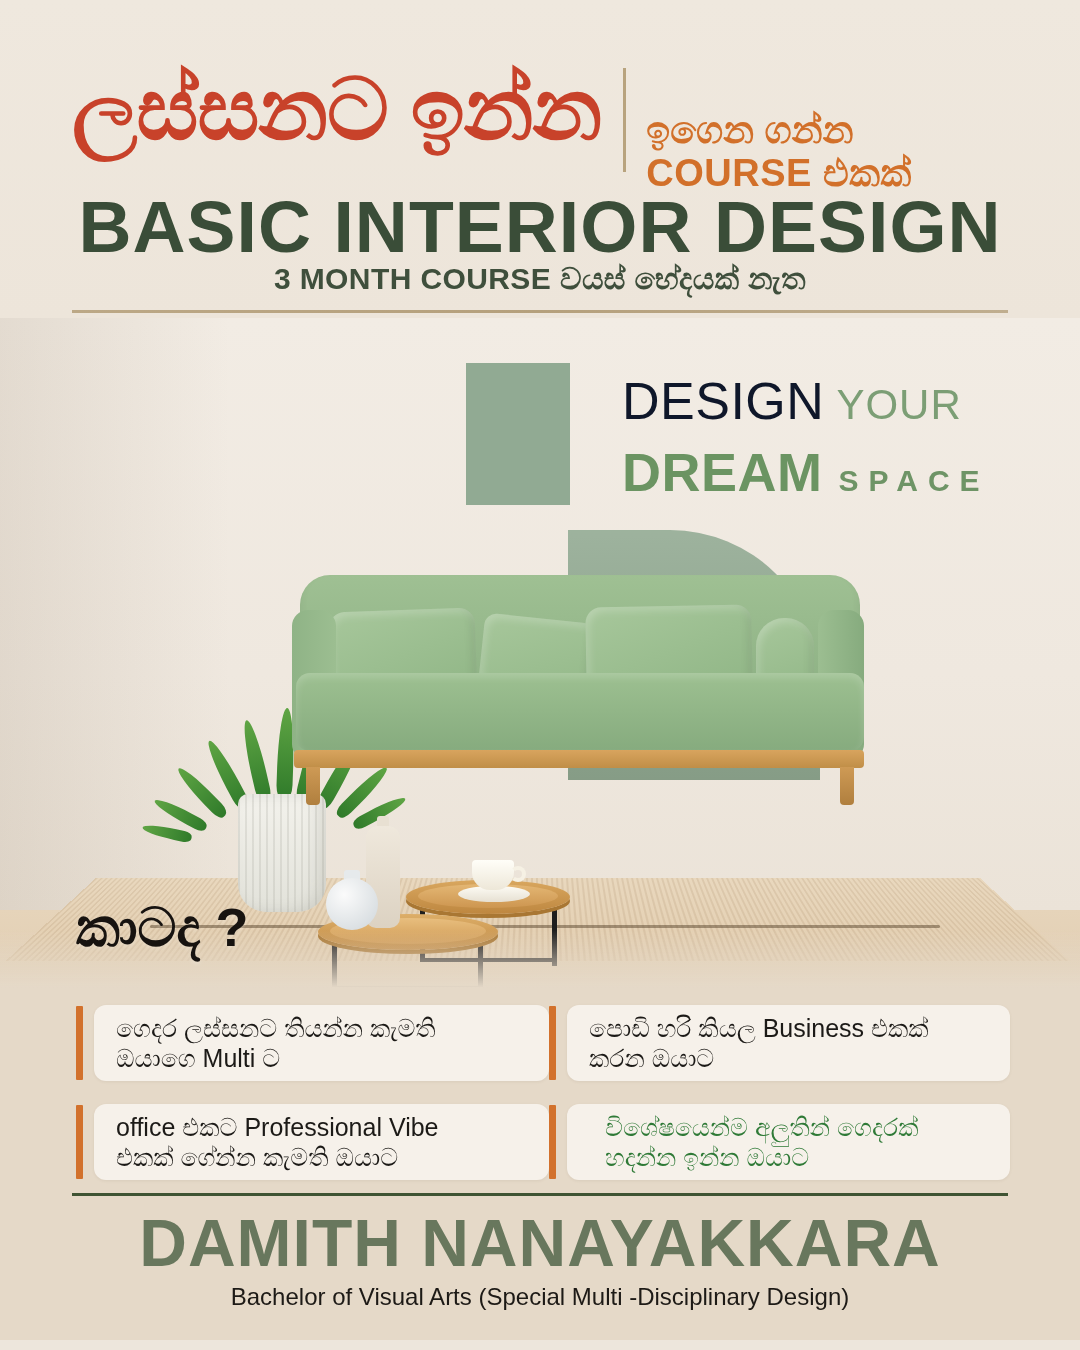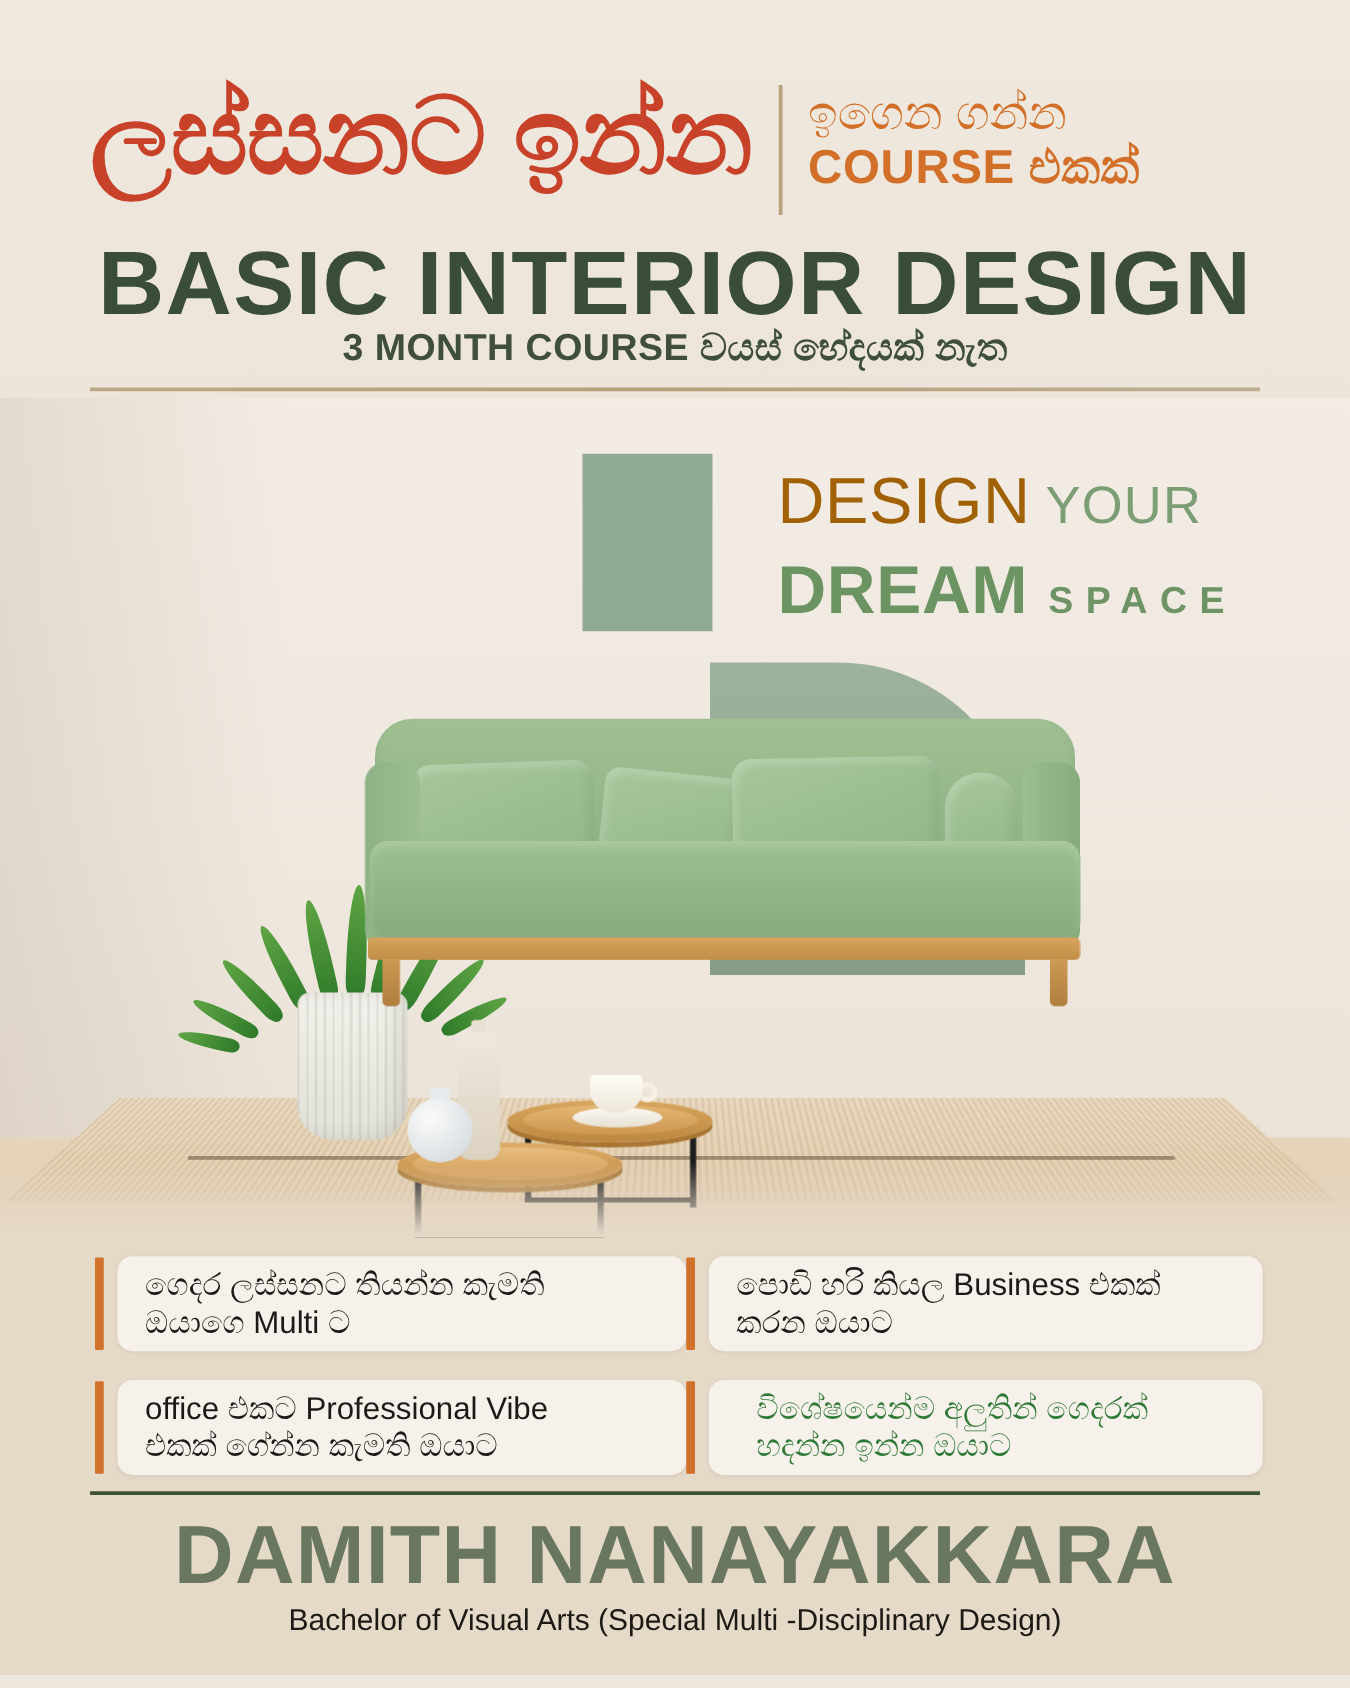--- a/index.html
+++ b/index.html
@@ -33,22 +33,22 @@
     color:#C8422A; letter-spacing:-1px;
     white-space:nowrap;
     padding-top:4px;
   }
   .hero-divider {
     width:3px; height:104px; background:#B8A37E;
     margin:6px 20px 0 22px; flex:none;
   }
   .hero-side { padding-top:8px; }
   .hero-side-line1 {
-    font-size:38px; font-weight:400; color:#D2702A;
-    line-height:1.12; white-space:nowrap;
+    font-size:38px; font-weight:700; color:#D2702A;
+    line-height:1.12; white-space:nowrap;margin-top:39px;
   }
   .hero-side-line2 {
     font-size:38px; font-weight:700; color:#D2702A;
     line-height:1.12; white-space:nowrap; letter-spacing:0.5px;
   }
 
   .main-title {
     position:absolute; top:186px; left:0; width:1080px;
     text-align:center;
     font-size:72px; font-weight:700; color:#3A4D38;
@@ -244,21 +244,21 @@
 
   
   .dream-block {
     position:absolute; left:466px; top:363px; z-index:7;
     display:flex; align-items:flex-start;
   }
   .dream-swatch { width:104px; height:142px; background:#91AA93; flex:none; }
   .dream-text { margin-left:52px; padding-top:12px; }
   .dream-l1 { line-height:1.0; white-space:nowrap; }
   .dream-l2 { line-height:1.0; white-space:nowrap; margin-top:18px;text-align:center; }
-  .w-design { font-size:52px; font-weight:500; color:#a16207; letter-spacing:0.5px;text-align:center; }
+  .w-design { font-size:52px; font-weight:500; color:#0f172a; letter-spacing:0.5px;text-align:center; }
   .w-your   { font-size:42px; font-weight:300; color:#7C9E75; letter-spacing:1px; margin-left:12px; }
   .w-dream  { font-size:54px; font-weight:700; color:#6B9462; letter-spacing:0.5px; }
   .w-space  { font-size:30px; font-weight:600; color:#6E9466; letter-spacing:10px; margin-left:16px; }
 
   
   .katada {
     position:absolute; left:76px; top:900px; z-index:9;
     font-size:54px; font-weight:700; color:#171310;
     line-height:1.0; white-space:nowrap;
     text-shadow:0 2px 4px rgba(255,255,255,.25);
@@ -396,20 +396,21 @@
     <div class="dream-text">
       <div class="dream-l1">
         <span class="w-design">DESIGN</span><span class="w-your">YOUR</span>
       </div>
       <div class="dream-l2">
         <span class="w-dream">DREAM</span><span class="w-space">SPACE</span>
       </div>
     </div>
   </div>
 
+  <div class="katada">කාටද ?</div>
 
   <div class="cards">
 
     <div class="card">
       <div class="card-bar"></div>
       <div class="card-body">
         <div class="card-line">ගෙදර ලස්සනට තියන්න කැමති</div>
         <div class="card-line">ඔයාගෙ Multi ට</div>
       </div>
     </div>

